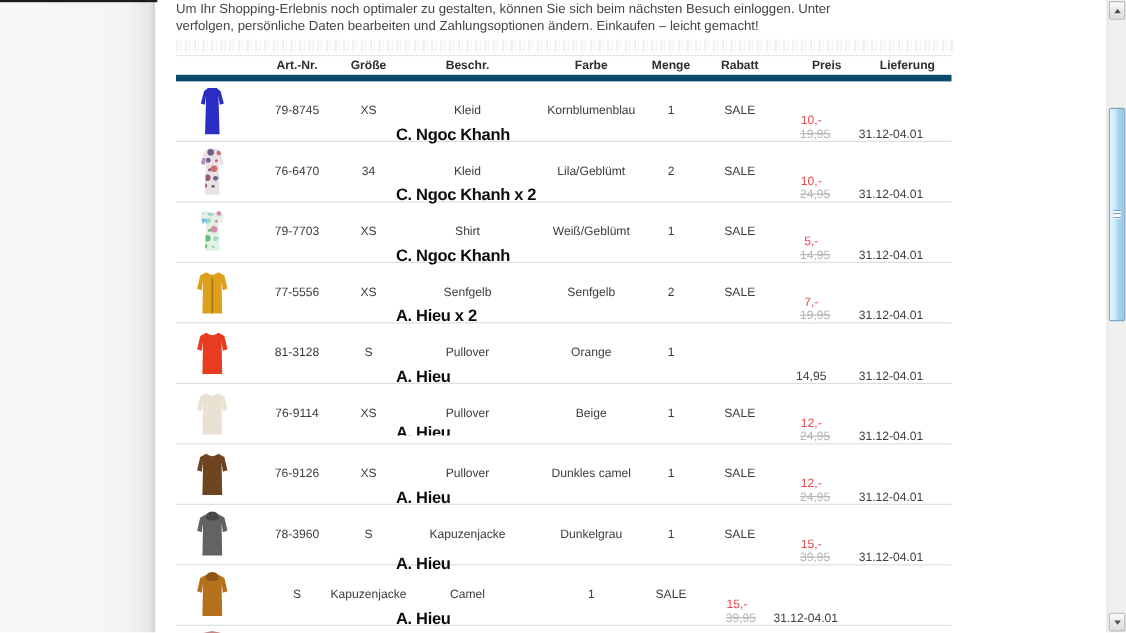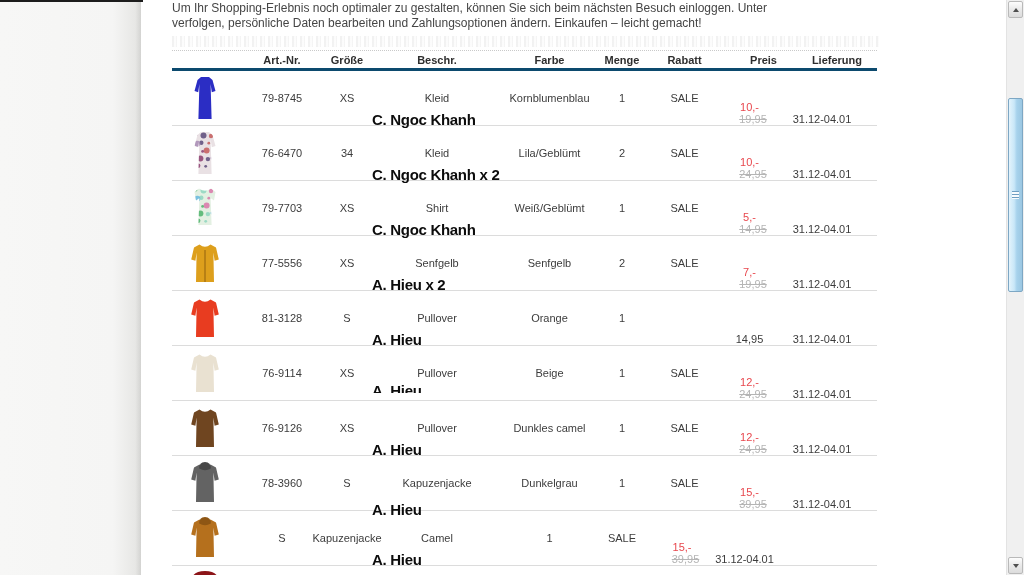--- a/index.html
+++ b/index.html
@@ -12,37 +12,37 @@
   
   .left-gutter{
     position:absolute;left:0;top:0;width:141px;height:575px;
     background:linear-gradient(to right,#f7f7f6 0%,#f5f5f4 80%,#e7e7e5 96%,#d3d3d1 100%);
   }
   .top-dark-line{
     position:absolute;left:0;top:0;width:143px;height:2px;background:#1c1c1c;
   }
   
   .content{
-    position:absolute;left:158px;top:0;width:866px;height:575px;background:#ffffff;
+    position:absolute;left:146px;top:0;width:866px;height:575px;background:#ffffff;
   }
   .intro{
     position:absolute;left:14px;top:1px;width:720px;
     font-size:12px;line-height:14.5px;color:#454545;white-space:nowrap;
   }
   .ghost-band{
     position:absolute;left:14px;top:36px;width:707px;height:11px;
     background:repeating-linear-gradient(90deg,
       rgba(110,110,110,0.13) 0 2px, rgba(110,110,110,0.03) 2px 4px,
       rgba(110,110,110,0.10) 4px 5px, rgba(255,255,255,0) 5px 8px);
     opacity:.7;
   }
   
   .otable{position:absolute;left:14px;top:50px;width:705px;}
   .grid{display:grid;grid-template-columns:70px 80px 50px 130px 95px 50px 75px 60px 95px;align-items:center;}
-  .theader{height:17px;border-top:1px dotted #c9c9c9;border-bottom:3px solid #0c4a6e;}
+  .theader{height:17px;border-top:1px dotted #c9c9c9;border-bottom:6px solid #0c4a6e;}
   .hcell{font-size:11px;font-weight:bold;color:#2e2e2e;white-space:nowrap;
          display:flex;justify-content:center;}
   .hcell.right{justify-content:flex-end;}
   .hcell.pad-r5{padding-right:5px;}
   .hcell.pad-r15{padding-right:15px;}
   .trow{position:relative;height:54px;border-bottom:1px solid #dcdcdc;}
   .cell{font-size:11px;color:#3c3c3c;white-space:nowrap;display:flex;justify-content:center;align-items:center;height:100%;}
   .cell.right{justify-content:flex-end;flex-direction:column;}
   .c-preis{padding-right:5px;}
   .c-lief{padding-right:15px;}

